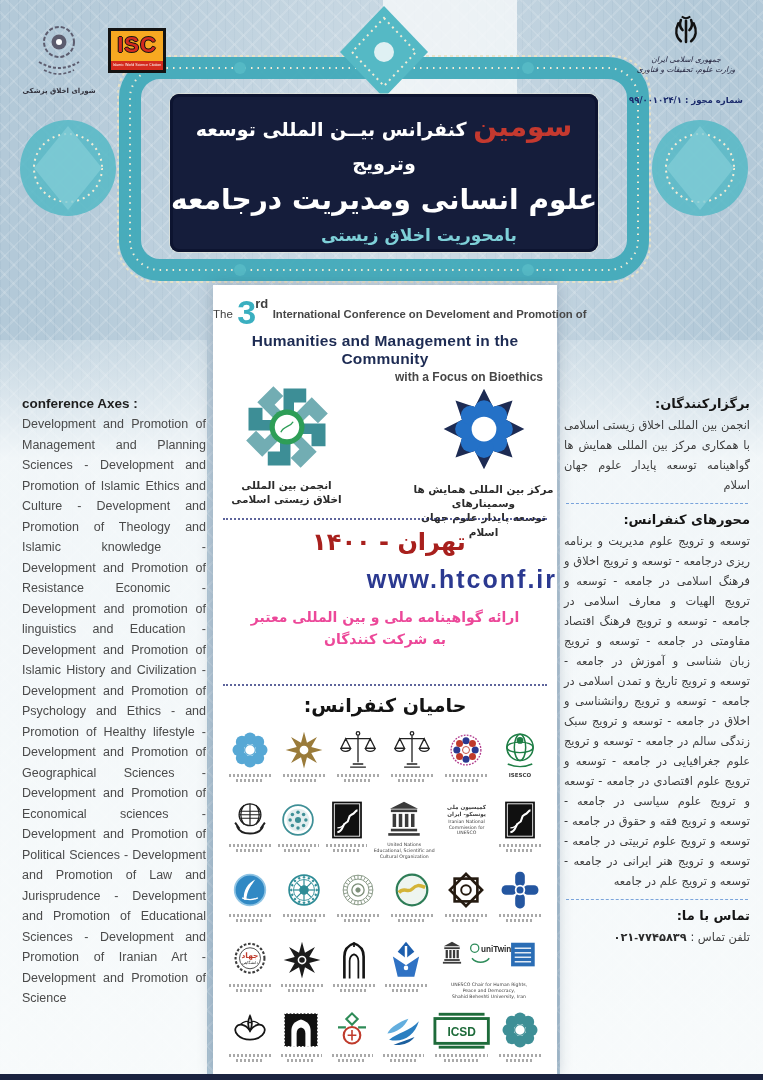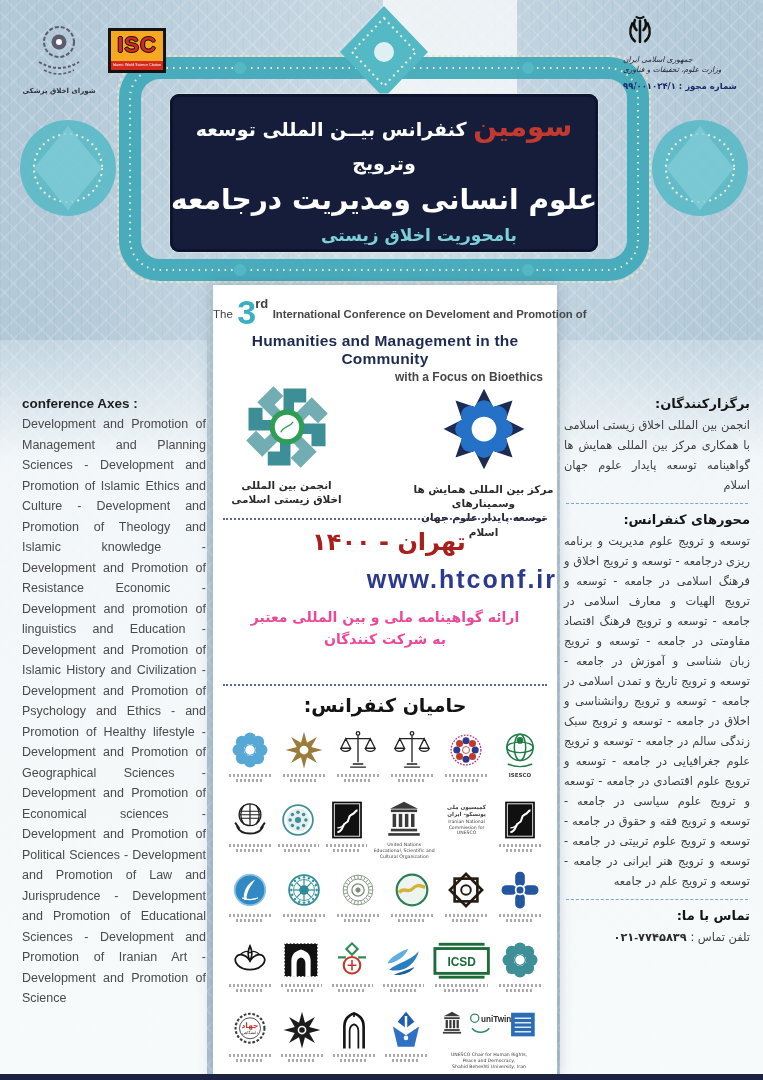--- a/index.html
+++ b/index.html
@@ -13,23 +13,23 @@
       repeating-linear-gradient(90deg, rgba(86,124,153,.07) 0 1px, transparent 1px 9px);}
   .top-strip{position:absolute;left:383px;top:0;width:134px;height:96px;background:rgba(246,249,250,.8)}
   .ornament{position:absolute;left:0;top:0}
   
   .seal{position:absolute;left:16px;top:20px;width:86px;text-align:center}
   .seal .cap{font-size:7px;color:#2f2f3a;font-weight:bold;margin-top:1px}
   .isc{position:absolute;left:108px;top:28px;width:58px;height:45px;background:#f7a821;border:3px solid #131313;text-align:center;overflow:hidden}
   .isc .big{font-family:"Liberation Sans",sans-serif;font-weight:900;font-size:22px;line-height:28px;color:#d42a1e;
     text-shadow:-1px 0 #131313,1px 0 #131313,0 -1px #131313,0 1px #131313;letter-spacing:1px}
   .isc .strip{position:absolute;left:0;right:0;bottom:0;height:9px;background:#d42a1e;color:#fff;font-size:3.6px;line-height:9px;font-family:"Liberation Sans",sans-serif}
-  .gov{position:absolute;right:14px;top:14px;width:126px;text-align:left;color:#14142a}
+  .gov{position:absolute;right:14px;top:14px;width:126px;text-align:center;color:#14142a}
   .gov .l1,.gov .l2{font-size:7.5px;line-height:10px;color:#23233d;font-style:italic}
-  .gov .lic{font-size:8.5px;font-weight:bold;color:#1a2a6b;margin-top:6px;direction:rtl}
+  .gov .lic{font-size:8.5px;font-weight:bold;color:#1a2a6b;margin-top:20px;direction:rtl}
   
   .banner{position:absolute;left:170px;top:94px;width:428px;height:158px;background:#151d3b;border-radius:9px;
     box-shadow:inset 0 0 0 3px #0d1430, 0 0 0 1px rgba(240,236,214,.5);text-align:center;direction:rtl;padding-top:16px;z-index:3}
   .banner .b1{font-size:19px;font-weight:bold;color:#fff;line-height:34px}
   .banner .b1 .accent{font-size:28px;font-weight:bold}
   .banner .b2{font-size:28px;font-weight:bold;color:#fff;margin-top:3px;white-space:nowrap}
   .banner .b3{font-size:17px;font-weight:bold;color:#7ed0d8;margin-top:9px;transform:translateX(35px)}
   
   .side-bg{position:absolute;top:340px;height:740px;background:linear-gradient(180deg, rgba(246,250,251,.25) 0%, rgba(248,251,252,.9) 16%, rgba(251,253,253,.95) 100%)}
   .side-bg.l{left:0;width:207px}
@@ -528,110 +528,20 @@
             </div>
             <div class="sp-cap">
               <div class="sq"></div>
               <div class="sq s2"></div>
             </div>
           </div>
         </div>
         <div class="sp-row">
           <div class="sp">
             <div class="sp-ic">
-              <svg viewBox="0 0 48 48" fill="none" stroke="#151515" stroke-width="2">
-                <path d="M24 25c-5-8-13-9-16-4s3 14 16 14 19-9 16-14-11-4-16 4z"></path>
-                <path d="M24 25c-3.5-7-2-13 0-17 2 4 3.5 10 0 17z"></path>
-                <path d="M13 18c3-4 8-5 11-2m11 2c-3-4-8-5-11-2" stroke-width="1.5"></path>
-              </svg>
-            </div>
-            <div class="sp-cap">
-              <div class="sq"></div>
-              <div class="sq s2"></div>
-            </div>
-          </div>
-          <div class="sp">
-            <div class="sp-ic">
-              <svg viewBox="0 0 48 48">
-                <rect x="5" y="5" width="38" height="38" fill="#111"></rect>
-                <path d="M13 43V25c0-7 4-11 11-13 7 2 11 6 11 13v18z" fill="#fff"></path>
-                <path d="M19 43V28c0-4 1.5-6 5-7 3.5 1 5 3 5 7v15z" fill="#111"></path>
-                <rect x="5" y="5" width="38" height="38" fill="none" stroke="#fff" stroke-width="1.2" stroke-dasharray="2 2"></rect>
-              </svg>
-            </div>
-            <div class="sp-cap">
-              <div class="sq"></div>
-              <div class="sq s2"></div>
-            </div>
-          </div>
-          <div class="sp">
-            <div class="sp-ic">
-              <svg viewBox="0 0 48 48" fill="none">
-                <path d="M24 5l6.5 6.5L24 18l-6.5-6.5z" stroke="#2e8b57" stroke-width="2.4"></path>
-                <path d="M8 21h9m14 0h9" stroke="#2e8b57" stroke-width="2.4"></path>
-                <circle cx="24" cy="30" r="9.5" stroke="#bf3a2b" stroke-width="2.4"></circle>
-                <path d="M24 24v12m-5-6h10" stroke="#bf3a2b" stroke-width="1.8"></path>
-              </svg>
-            </div>
-            <div class="sp-cap">
-              <div class="sq"></div>
-              <div class="sq s2"></div>
-            </div>
-          </div>
-          <div class="sp">
-            <div class="sp-ic">
-              <svg viewBox="0 0 48 48">
-                <path d="M7 35c15 4 29-4 34-21-10 11-24 13-34 21z" fill="#2a7fc1"></path>
-                <path d="M5 28c11-1 20-8 24-17-11 4-20 9-24 17z" fill="#63aede"></path>
-                <path d="M12 41c10 1 19-2 24-9-9 4-17 6-24 9z" fill="#1b5f9e"></path>
-              </svg>
-            </div>
-            <div class="sp-cap">
-              <div class="sq"></div>
-              <div class="sq s2"></div>
-            </div>
-          </div>
-          <div class="sp" style="width: 62px;">
-            <div class="sp-ic">
-              <svg viewBox="0 0 60 44">
-                <rect x="2" y="10" width="56" height="26" fill="#fff" stroke="#1e6b3a" stroke-width="3"></rect>
-                <text x="30" y="28.5" text-anchor="middle" font-size="12.5" font-weight="bold" fill="#1e6b3a" font-family="Liberation Sans, sans-serif">ICSD</text>
-                <rect x="6" y="4" width="48" height="3" fill="#1e6b3a"></rect>
-                <rect x="6" y="38.5" width="48" height="3" fill="#1e6b3a"></rect>
-              </svg>
-            </div>
-            <div class="sp-cap">
-              <div class="sq"></div>
-              <div class="sq s2"></div>
-            </div>
-          </div>
-          <div class="sp">
-            <div class="sp-ic">
-              <svg viewBox="0 0 48 48">
-                <circle cx="37" cy="24" r="7" fill="#3e8f96"></circle>
-                <circle cx="33.2" cy="33.2" r="7" fill="#3e8f96"></circle>
-                <circle cx="24" cy="37" r="7" fill="#3e8f96"></circle>
-                <circle cx="14.8" cy="33.2" r="7" fill="#3e8f96"></circle>
-                <circle cx="11" cy="24" r="7" fill="#3e8f96"></circle>
-                <circle cx="14.8" cy="14.8" r="7" fill="#3e8f96"></circle>
-                <circle cx="24" cy="11" r="7" fill="#3e8f96"></circle>
-                <circle cx="33.2" cy="14.8" r="7" fill="#3e8f96"></circle>
-                <circle cx="24" cy="24" r="6" fill="#fff"></circle>
-                <circle cx="24" cy="24" r="6" fill="none" stroke="#3e8f96" stroke-width="1.2"></circle>
-              </svg>
-            </div>
-            <div class="sp-cap">
-              <div class="sq"></div>
-              <div class="sq s2"></div>
-            </div>
-          </div>
-        </div>
-        <div class="sp-row">
-          <div class="sp">
-            <div class="sp-ic">
               <svg viewBox="0 0 48 48">
                 <circle cx="24" cy="22" r="16.5" fill="none" stroke="#3c3c3c" stroke-width="2.4" stroke-dasharray="3 2"></circle>
                 <circle cx="24" cy="22" r="12" fill="#fff" stroke="#3c3c3c" stroke-width="1"></circle>
                 <text x="24" y="21.5" font-size="8.5" font-weight="bold" fill="#bf3a2b" text-anchor="middle" font-family="DejaVu Sans, sans-serif">جهاد</text>
                 <text x="24" y="29" font-size="4.6" fill="#222" text-anchor="middle" font-family="DejaVu Sans, sans-serif">دانشگاهی</text>
               </svg>
             </div>
             <div class="sp-cap">
               <div class="sq"></div>
               <div class="sq s2"></div>
@@ -697,20 +607,110 @@
                 <path d="M80 9h18M80 14h18M80 19h18M80 24h18" stroke="#fff" stroke-width="1.6" opacity=".85"></path>
               </svg>
             </div>
             <div class="sp-cap">
               <div class="sp-line">UNESCO Chair for Human Rights,</div>
               <div class="sp-line">Peace and Democracy,</div>
               <div class="sp-line">Shahid Beheshti University, Iran</div>
             </div>
           </div>
         </div>
+        <div class="sp-row">
+          <div class="sp">
+            <div class="sp-ic">
+              <svg viewBox="0 0 48 48" fill="none" stroke="#151515" stroke-width="2">
+                <path d="M24 25c-5-8-13-9-16-4s3 14 16 14 19-9 16-14-11-4-16 4z"></path>
+                <path d="M24 25c-3.5-7-2-13 0-17 2 4 3.5 10 0 17z"></path>
+                <path d="M13 18c3-4 8-5 11-2m11 2c-3-4-8-5-11-2" stroke-width="1.5"></path>
+              </svg>
+            </div>
+            <div class="sp-cap">
+              <div class="sq"></div>
+              <div class="sq s2"></div>
+            </div>
+          </div>
+          <div class="sp">
+            <div class="sp-ic">
+              <svg viewBox="0 0 48 48">
+                <rect x="5" y="5" width="38" height="38" fill="#111"></rect>
+                <path d="M13 43V25c0-7 4-11 11-13 7 2 11 6 11 13v18z" fill="#fff"></path>
+                <path d="M19 43V28c0-4 1.5-6 5-7 3.5 1 5 3 5 7v15z" fill="#111"></path>
+                <rect x="5" y="5" width="38" height="38" fill="none" stroke="#fff" stroke-width="1.2" stroke-dasharray="2 2"></rect>
+              </svg>
+            </div>
+            <div class="sp-cap">
+              <div class="sq"></div>
+              <div class="sq s2"></div>
+            </div>
+          </div>
+          <div class="sp">
+            <div class="sp-ic">
+              <svg viewBox="0 0 48 48" fill="none">
+                <path d="M24 5l6.5 6.5L24 18l-6.5-6.5z" stroke="#2e8b57" stroke-width="2.4"></path>
+                <path d="M8 21h9m14 0h9" stroke="#2e8b57" stroke-width="2.4"></path>
+                <circle cx="24" cy="30" r="9.5" stroke="#bf3a2b" stroke-width="2.4"></circle>
+                <path d="M24 24v12m-5-6h10" stroke="#bf3a2b" stroke-width="1.8"></path>
+              </svg>
+            </div>
+            <div class="sp-cap">
+              <div class="sq"></div>
+              <div class="sq s2"></div>
+            </div>
+          </div>
+          <div class="sp">
+            <div class="sp-ic">
+              <svg viewBox="0 0 48 48">
+                <path d="M7 35c15 4 29-4 34-21-10 11-24 13-34 21z" fill="#2a7fc1"></path>
+                <path d="M5 28c11-1 20-8 24-17-11 4-20 9-24 17z" fill="#63aede"></path>
+                <path d="M12 41c10 1 19-2 24-9-9 4-17 6-24 9z" fill="#1b5f9e"></path>
+              </svg>
+            </div>
+            <div class="sp-cap">
+              <div class="sq"></div>
+              <div class="sq s2"></div>
+            </div>
+          </div>
+          <div class="sp" style="width: 62px;">
+            <div class="sp-ic">
+              <svg viewBox="0 0 60 44">
+                <rect x="2" y="10" width="56" height="26" fill="#fff" stroke="#1e6b3a" stroke-width="3"></rect>
+                <text x="30" y="28.5" text-anchor="middle" font-size="12.5" font-weight="bold" fill="#1e6b3a" font-family="Liberation Sans, sans-serif">ICSD</text>
+                <rect x="6" y="4" width="48" height="3" fill="#1e6b3a"></rect>
+                <rect x="6" y="38.5" width="48" height="3" fill="#1e6b3a"></rect>
+              </svg>
+            </div>
+            <div class="sp-cap">
+              <div class="sq"></div>
+              <div class="sq s2"></div>
+            </div>
+          </div>
+          <div class="sp">
+            <div class="sp-ic">
+              <svg viewBox="0 0 48 48">
+                <circle cx="37" cy="24" r="7" fill="#3e8f96"></circle>
+                <circle cx="33.2" cy="33.2" r="7" fill="#3e8f96"></circle>
+                <circle cx="24" cy="37" r="7" fill="#3e8f96"></circle>
+                <circle cx="14.8" cy="33.2" r="7" fill="#3e8f96"></circle>
+                <circle cx="11" cy="24" r="7" fill="#3e8f96"></circle>
+                <circle cx="14.8" cy="14.8" r="7" fill="#3e8f96"></circle>
+                <circle cx="24" cy="11" r="7" fill="#3e8f96"></circle>
+                <circle cx="33.2" cy="14.8" r="7" fill="#3e8f96"></circle>
+                <circle cx="24" cy="24" r="6" fill="#fff"></circle>
+                <circle cx="24" cy="24" r="6" fill="none" stroke="#3e8f96" stroke-width="1.2"></circle>
+              </svg>
+            </div>
+            <div class="sp-cap">
+              <div class="sq"></div>
+              <div class="sq s2"></div>
+            </div>
+          </div>
+        </div>
       </div>
   </div>
 
   <div class="left-col">
     <h3>conference Axes :</h3>
     <p>Development and Promotion of Management and Planning Sciences - Development and Promotion of Islamic Ethics and Culture - Development and Promotion of Theology and Islamic knowledge - Development and Promotion of Resistance Economic - Development and promotion of linguistics and Education - Development and Promotion of Islamic History and Civilization - Development and Promotion of Psychology and Ethics - and Promotion of Healthy lifestyle - Development and Promotion of Geographical Sciences - Development and Promotion of Economical sciences - Development and Promotion of Political Sciences - Development and Promotion of Law and Jurisprudence - Development and Promotion of Educational Sciences - Development and Promotion of Iranian Art - Development and Promotion of Science</p>
   </div>
 
   <div class="right-col">
     <h3>برگزارکنندگان:</h3>

